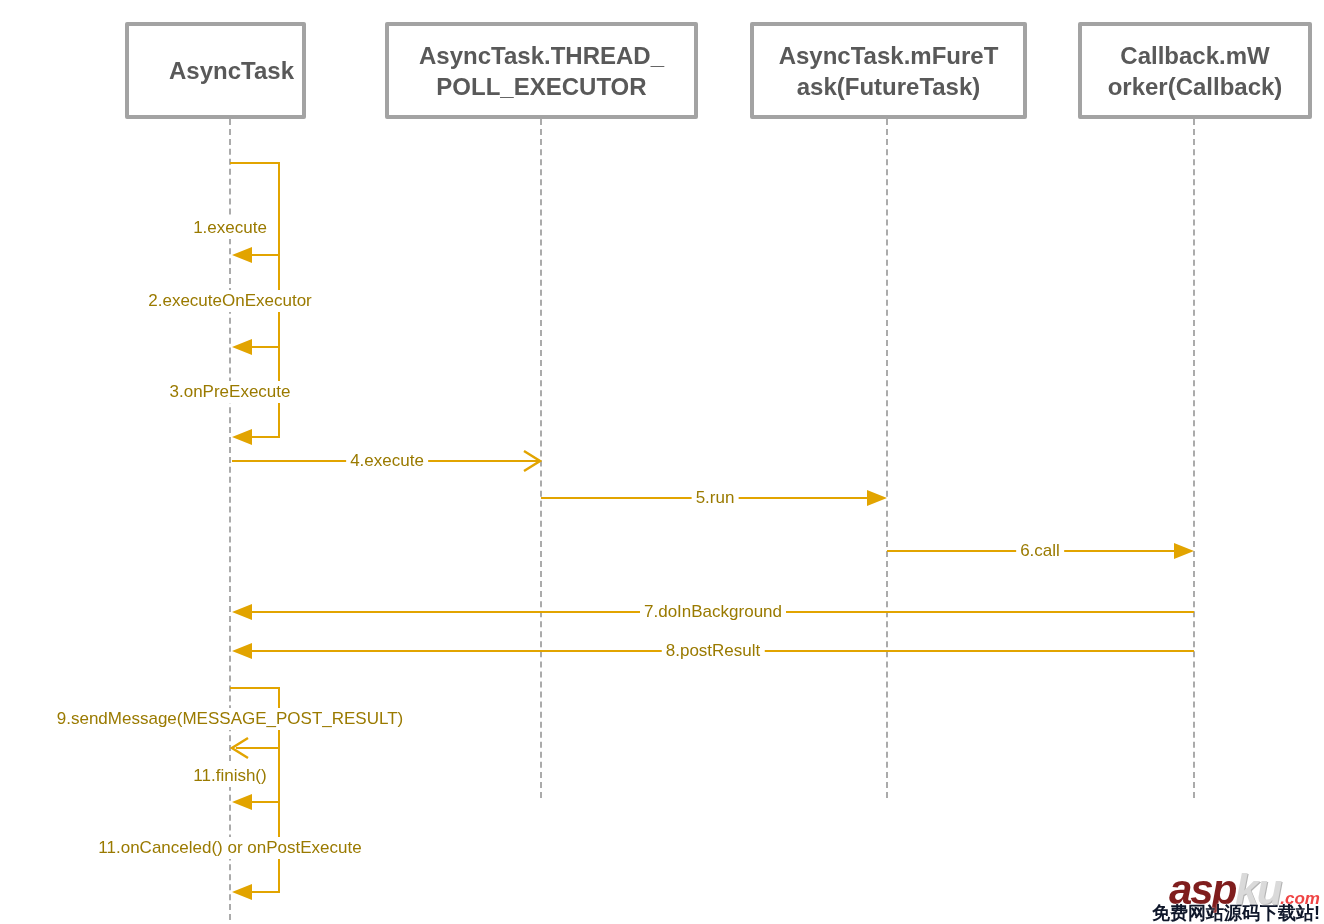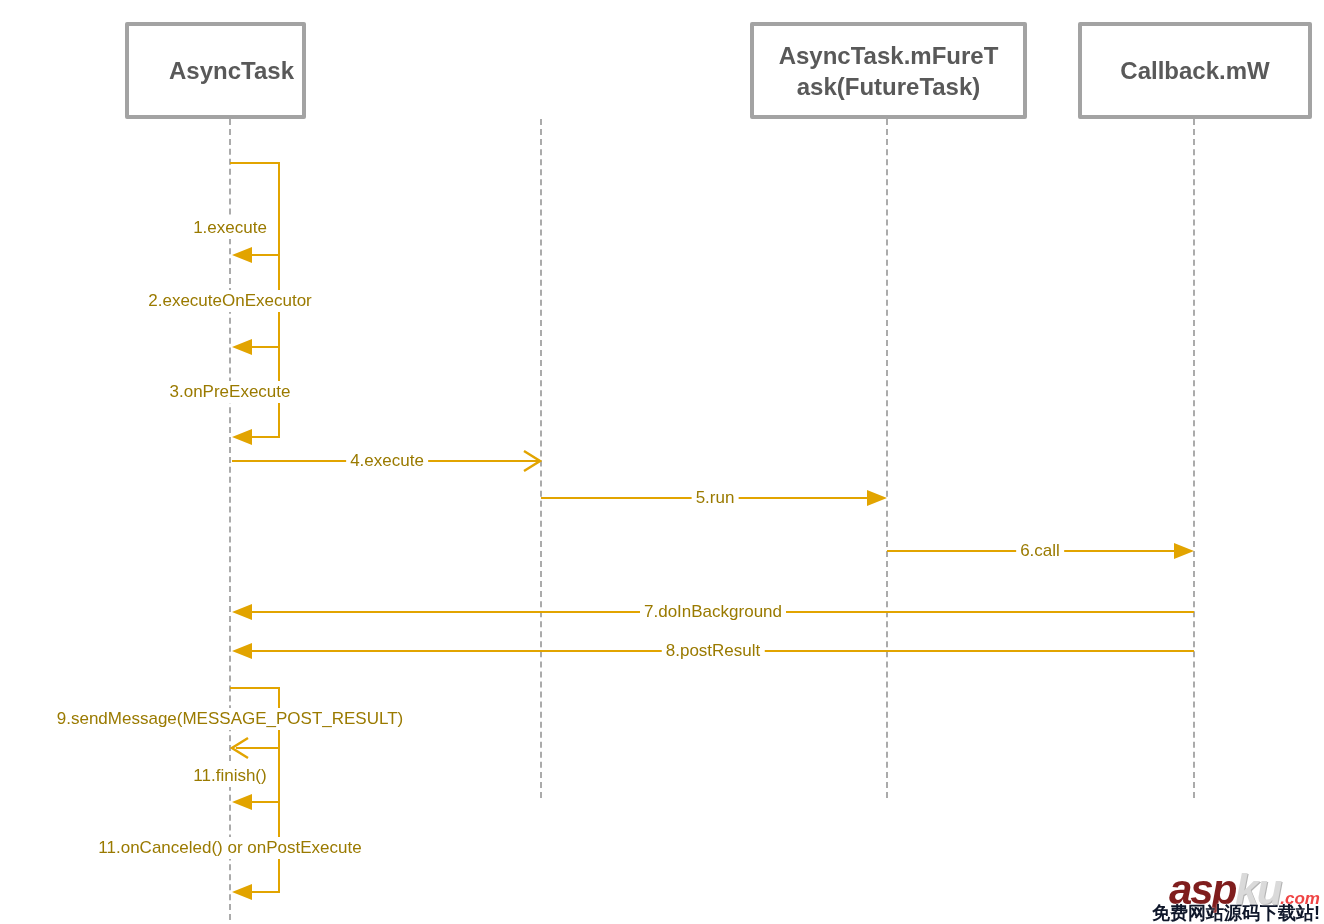--- a/index.html
+++ b/index.html
@@ -37,26 +37,31 @@
   .wm-tagline{color:#0f172a;font-size:18px;font-weight:bold;margin-top:-7px;text-shadow:0 0 2px #fff;}
 </style>
 </head>
 <body>
 
 <div id="canvas">
 
   <div class="pbox" style="left:125px;width:181px;padding-left:32px;">
     <div>AsyncTask</div>
   </div>
+  <div class="pbox" style="left:385px;width:313px;">
+    <div>AsyncTask.THREAD_</div>
+    <div>POLL_EXECUTOR</div>
+  </div>
   <div class="pbox" style="left:750px;width:277px;">
     <div>AsyncTask.mFureT</div>
     <div>ask(FutureTask)</div>
   </div>
   <div class="pbox" style="left:1078px;width:234px;">
     <div>Callback.mW</div>
+    <div>orker(Callback)</div>
   </div>
 
   <div class="lifeline" style="left:229px;top:119px;height:801px;"></div>
   <div class="lifeline" style="left:540px;top:119px;height:679px;"></div>
   <div class="lifeline" style="left:886px;top:119px;height:679px;"></div>
   <div class="lifeline" style="left:1193px;top:119px;height:679px;"></div>
 
   <div class="hline" style="left:230px;top:162px;width:50px;"></div>
   <div class="vline" style="left:278px;top:162px;height:276px;"></div>
 

